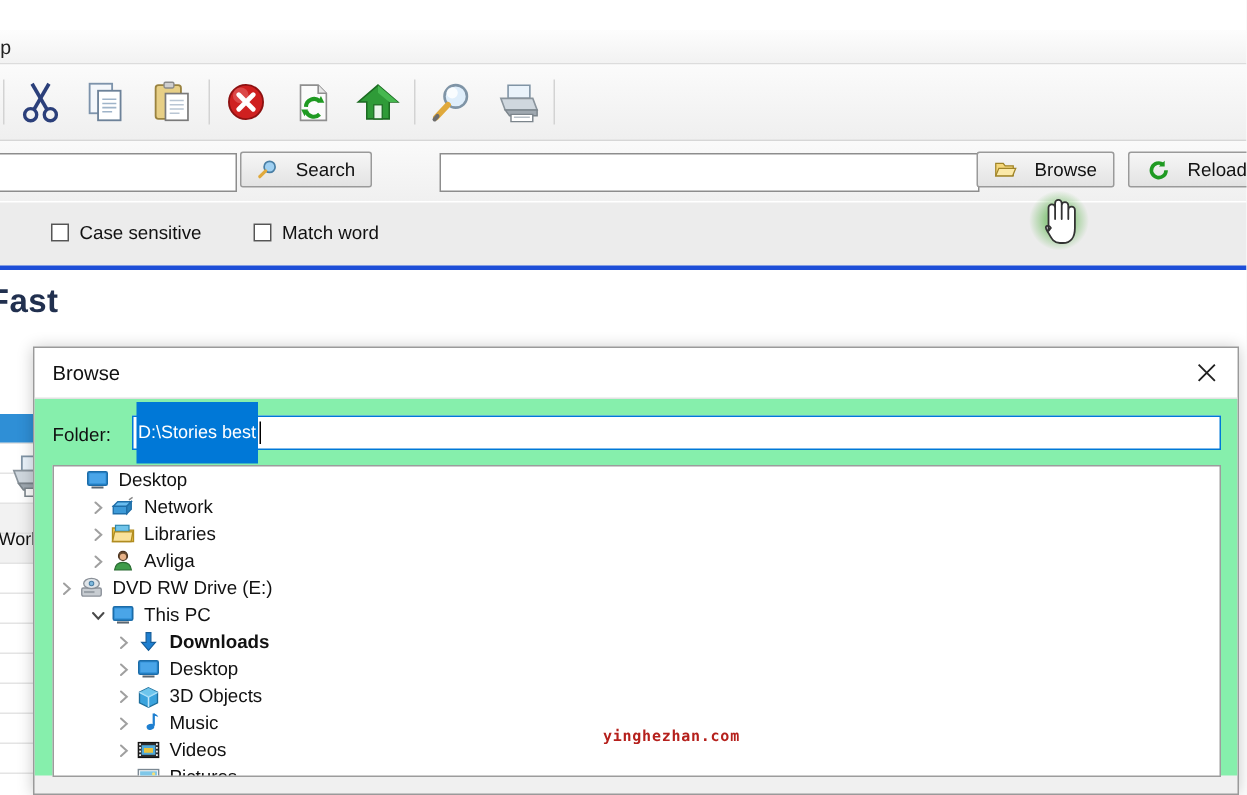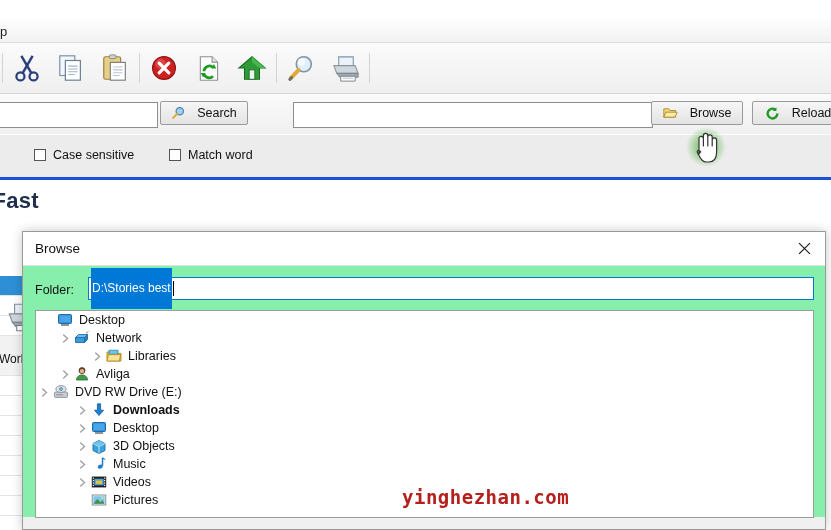--- a/index.html
+++ b/index.html
@@ -66,21 +66,21 @@
   .folder-input .caret{width:1px;height:15px;background:#000;margin-left:1px;}
 
   .tree{position:absolute;left:12px;top:44px;right:11px;bottom:-1px;
     background:#fff;border:1px solid #9c9c9c;box-sizing:border-box;overflow:hidden;}
   .tnode{height:18px;display:flex;align-items:center;font-size:12.5px;color:#111;white-space:nowrap;}
   .arrow{width:16px;height:18px;display:flex;align-items:center;justify-content:center;flex:0 0 16px;}
   .tico{width:18px;height:16px;display:flex;align-items:center;justify-content:center;flex:0 0 18px;margin-right:5px;}
   .tlabel{line-height:18px;}
 
   .watermark{position:absolute;left:402px;top:486px;font-family:"DejaVu Sans Mono","Liberation Mono",monospace;
-    font-size:19px;font-weight:bold;color:#b5201c;letter-spacing:.5px;z-index:40;}
+    font-size:10px;font-weight:bold;color:#b5201c;letter-spacing:.5px;z-index:40;}
 
   
   #cursor{position:absolute;left:686px;top:126px;width:42px;height:44px;z-index:60;pointer-events:none;}
 </style>
 </head>
 <body>
 
 <div id="app-window">
 
   <div class="menubar">
@@ -280,21 +280,21 @@
           <span class="tico">
             <svg width="16" height="16" viewBox="0 0 16 16">
               <path d="M1.5 7.5h9v5h-9z" fill="#3d9ad8" stroke="#1f6ea8" stroke-width=".9"></path>
               <path d="M1.5 7.5l3-3h9l-3 3z" fill="#69bdf0" stroke="#1f6ea8" stroke-width=".9"></path>
               <path d="M10.5 12.5l3-3v-5l-3 3z" fill="#2b83bd" stroke="#1f6ea8" stroke-width=".9"></path>
               <path d="M12 3.2l2.4-1.6" stroke="#888" stroke-width="1"></path>
             </svg>
           </span>
           <span class="tlabel">Network</span>
         </div>
-        <div class="tnode" style="padding-left: 21px; margin-left: 32px;">
+        <div class="tnode" style="padding-left: 21px;">
           <span class="arrow">
             <svg width="11" height="11" viewBox="0 0 12 12">
               <path d="M4 2.2 L8.2 6 L4 9.8" fill="none" stroke="#a0a0a0" stroke-width="1.5" stroke-linecap="round"></path>
             </svg>
           </span>
           <span class="tico">
             <svg width="16" height="16" viewBox="0 0 16 16">
               <path d="M1 4h5l1 1.4h8V13H1z" fill="#f2c94c" stroke="#b08c20" stroke-width=".9"></path>
               <rect x="3" y="2.2" width="9" height="4" fill="#6fc4ea" stroke="#2f87ad" stroke-width=".8"></rect>
               <path d="M2.4 6.6h12.2L13.4 13H1z" fill="#fae29a" stroke="#b08c20" stroke-width=".9"></path>
@@ -325,20 +325,35 @@
           </span>
           <span class="tico">
             <svg width="16" height="16" viewBox="0 0 16 16">
               <rect x="1.5" y="8" width="13" height="5.4" rx="1" fill="#c8cdd2" stroke="#8a9098" stroke-width=".9"></rect>
               <ellipse cx="8" cy="5" rx="5.2" ry="3.4" fill="#dfe4e8" stroke="#8a9098" stroke-width=".9"></ellipse>
               <circle cx="8" cy="5" r="1.5" fill="#7fb9dd" stroke="#4a7fa5" stroke-width=".7"></circle>
               <rect x="3" y="10" width="7" height="1.4" fill="#9aa1a8"></rect>
             </svg>
           </span>
           <span class="tlabel">DVD RW Drive (E:)</span>
+        </div>
+        <div class="tnode" style="padding-left: 21px;">
+          <span class="arrow">
+            <svg width="11" height="11" viewBox="0 0 12 12">
+              <path d="M2.2 4 L6 8.2 L9.8 4" fill="none" stroke="#4a4a4a" stroke-width="1.5" stroke-linecap="round"></path>
+            </svg>
+          </span>
+          <span class="tico">
+            <svg width="16" height="16" viewBox="0 0 16 16">
+              <rect x="1.5" y="2.5" width="13" height="9" rx="1" fill="#2f8fd6" stroke="#1c6ca8" stroke-width="1"></rect>
+              <rect x="2.6" y="3.6" width="10.8" height="6.6" fill="#4aa5e8"></rect>
+              <path d="M4 13h8" stroke="#5b6670" stroke-width="1.4"></path>
+            </svg>
+          </span>
+          <span class="tlabel">This PC</span>
         </div>
         <div class="tnode" style="padding-left: 38px; font-weight: bold;">
           <span class="arrow">
             <svg width="11" height="11" viewBox="0 0 12 12">
               <path d="M4 2.2 L8.2 6 L4 9.8" fill="none" stroke="#a0a0a0" stroke-width="1.5" stroke-linecap="round"></path>
             </svg>
           </span>
           <span class="tico">
             <svg width="16" height="16" viewBox="0 0 16 16">
               <path d="M6.4 1.8h3.2v6.4h3L8 13.6 3.4 8.2h3z" fill="#1e7fd0" stroke="#155d9a" stroke-width=".8"></path>

